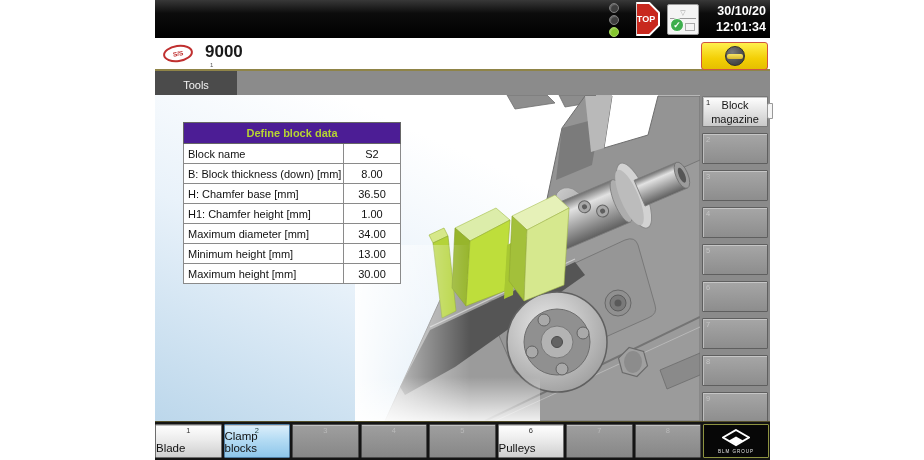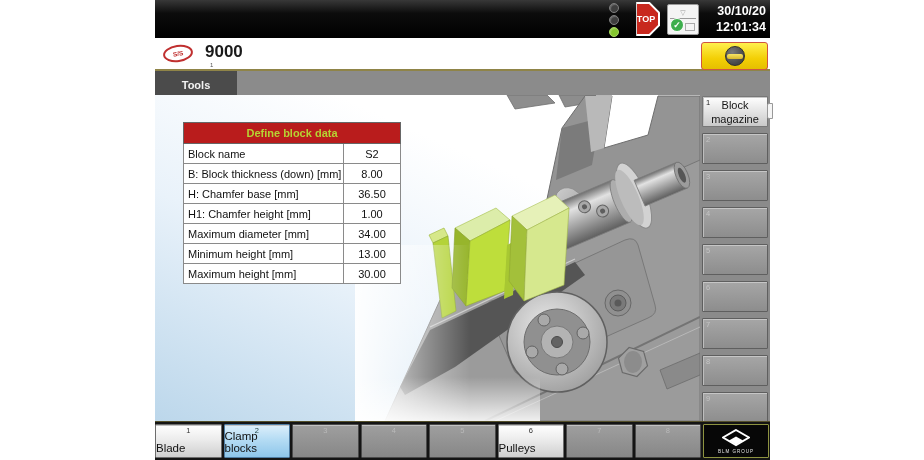--- a/index.html
+++ b/index.html
@@ -43,30 +43,30 @@
   .ybtn{position:absolute;left:701px;top:42px;width:67px;height:28px;border:1px solid #cf5540;border-radius:3px;
     background:linear-gradient(#fff04e,#f3cf05 60%,#e5bf00);display:flex;align-items:center;justify-content:center;cursor:pointer;}
   .screwhead{position:relative;width:20px;height:20px;border-radius:50%;border:1px solid #2e2e2e;
     background:radial-gradient(circle at 35% 30%,#7a7a7a,#474747 70%);}
   .screwhead .slot{position:absolute;left:1px;right:1px;top:50%;margin-top:-2.5px;height:5px;
     background:linear-gradient(#f7e465,#d8b72d);border-radius:2px;}
 
   
   .tabbar{position:absolute;left:155px;top:71px;width:615px;height:24px;background:#8b8b8b;}
   .tab-active{position:absolute;left:0;top:0;width:82px;height:28px;background:#4b4b4b;color:#f2f2f2;
-    font-size:11px;font-weight:bold;display:flex;align-items:center;justify-content:center;cursor:pointer;}
+    font-size:11px;font-weight:normal;display:flex;align-items:center;justify-content:center;cursor:pointer;}
 
   
   .content{position:absolute;left:155px;top:95px;width:545px;height:326px;overflow:hidden;}
   .content svg{display:block;}
 
   
   .blocktable{position:absolute;left:183px;top:122px;width:218px;border-collapse:collapse;
     font-size:11px;color:#111;background:#fff;border:1px solid #666;}
-  .blocktable th{background:#b91c1c;color:#b6d333;font-weight:bold;font-size:11px;height:21px;
+  .blocktable th{background:#4c1d95;color:#b6d333;font-weight:bold;font-size:11px;height:21px;
     border:1px solid #666;text-align:center;}
   .blocktable td{border:1px solid #8a8a8a;height:20px;padding:0 0 0 4px;background:#fff;}
   .blocktable td.val{width:57px;text-align:center;padding:0 2px;}
 
   
   .sidebar{position:absolute;left:700px;top:95px;width:70px;height:326px;background:#8b8b8b;padding-top:1px;}
   .sbtn{position:relative;width:66px;height:31px;margin:0 2px 6px 2px;border:1px solid #5f5f5f;border-radius:1px;
     background:linear-gradient(#a6a6a6,#8d8d8d);box-shadow:inset 0 1px 0 #c6c6c6,inset 1px 0 0 #bdbdbd;cursor:pointer;}
   .sbtn .num{position:absolute;top:1px;left:3px;font-size:7.5px;color:#c4c4c4;}
   .sbtn.lit{background:linear-gradient(#ffffff,#e9e9e9 40%,#c9c9c9);border-color:#777;}

